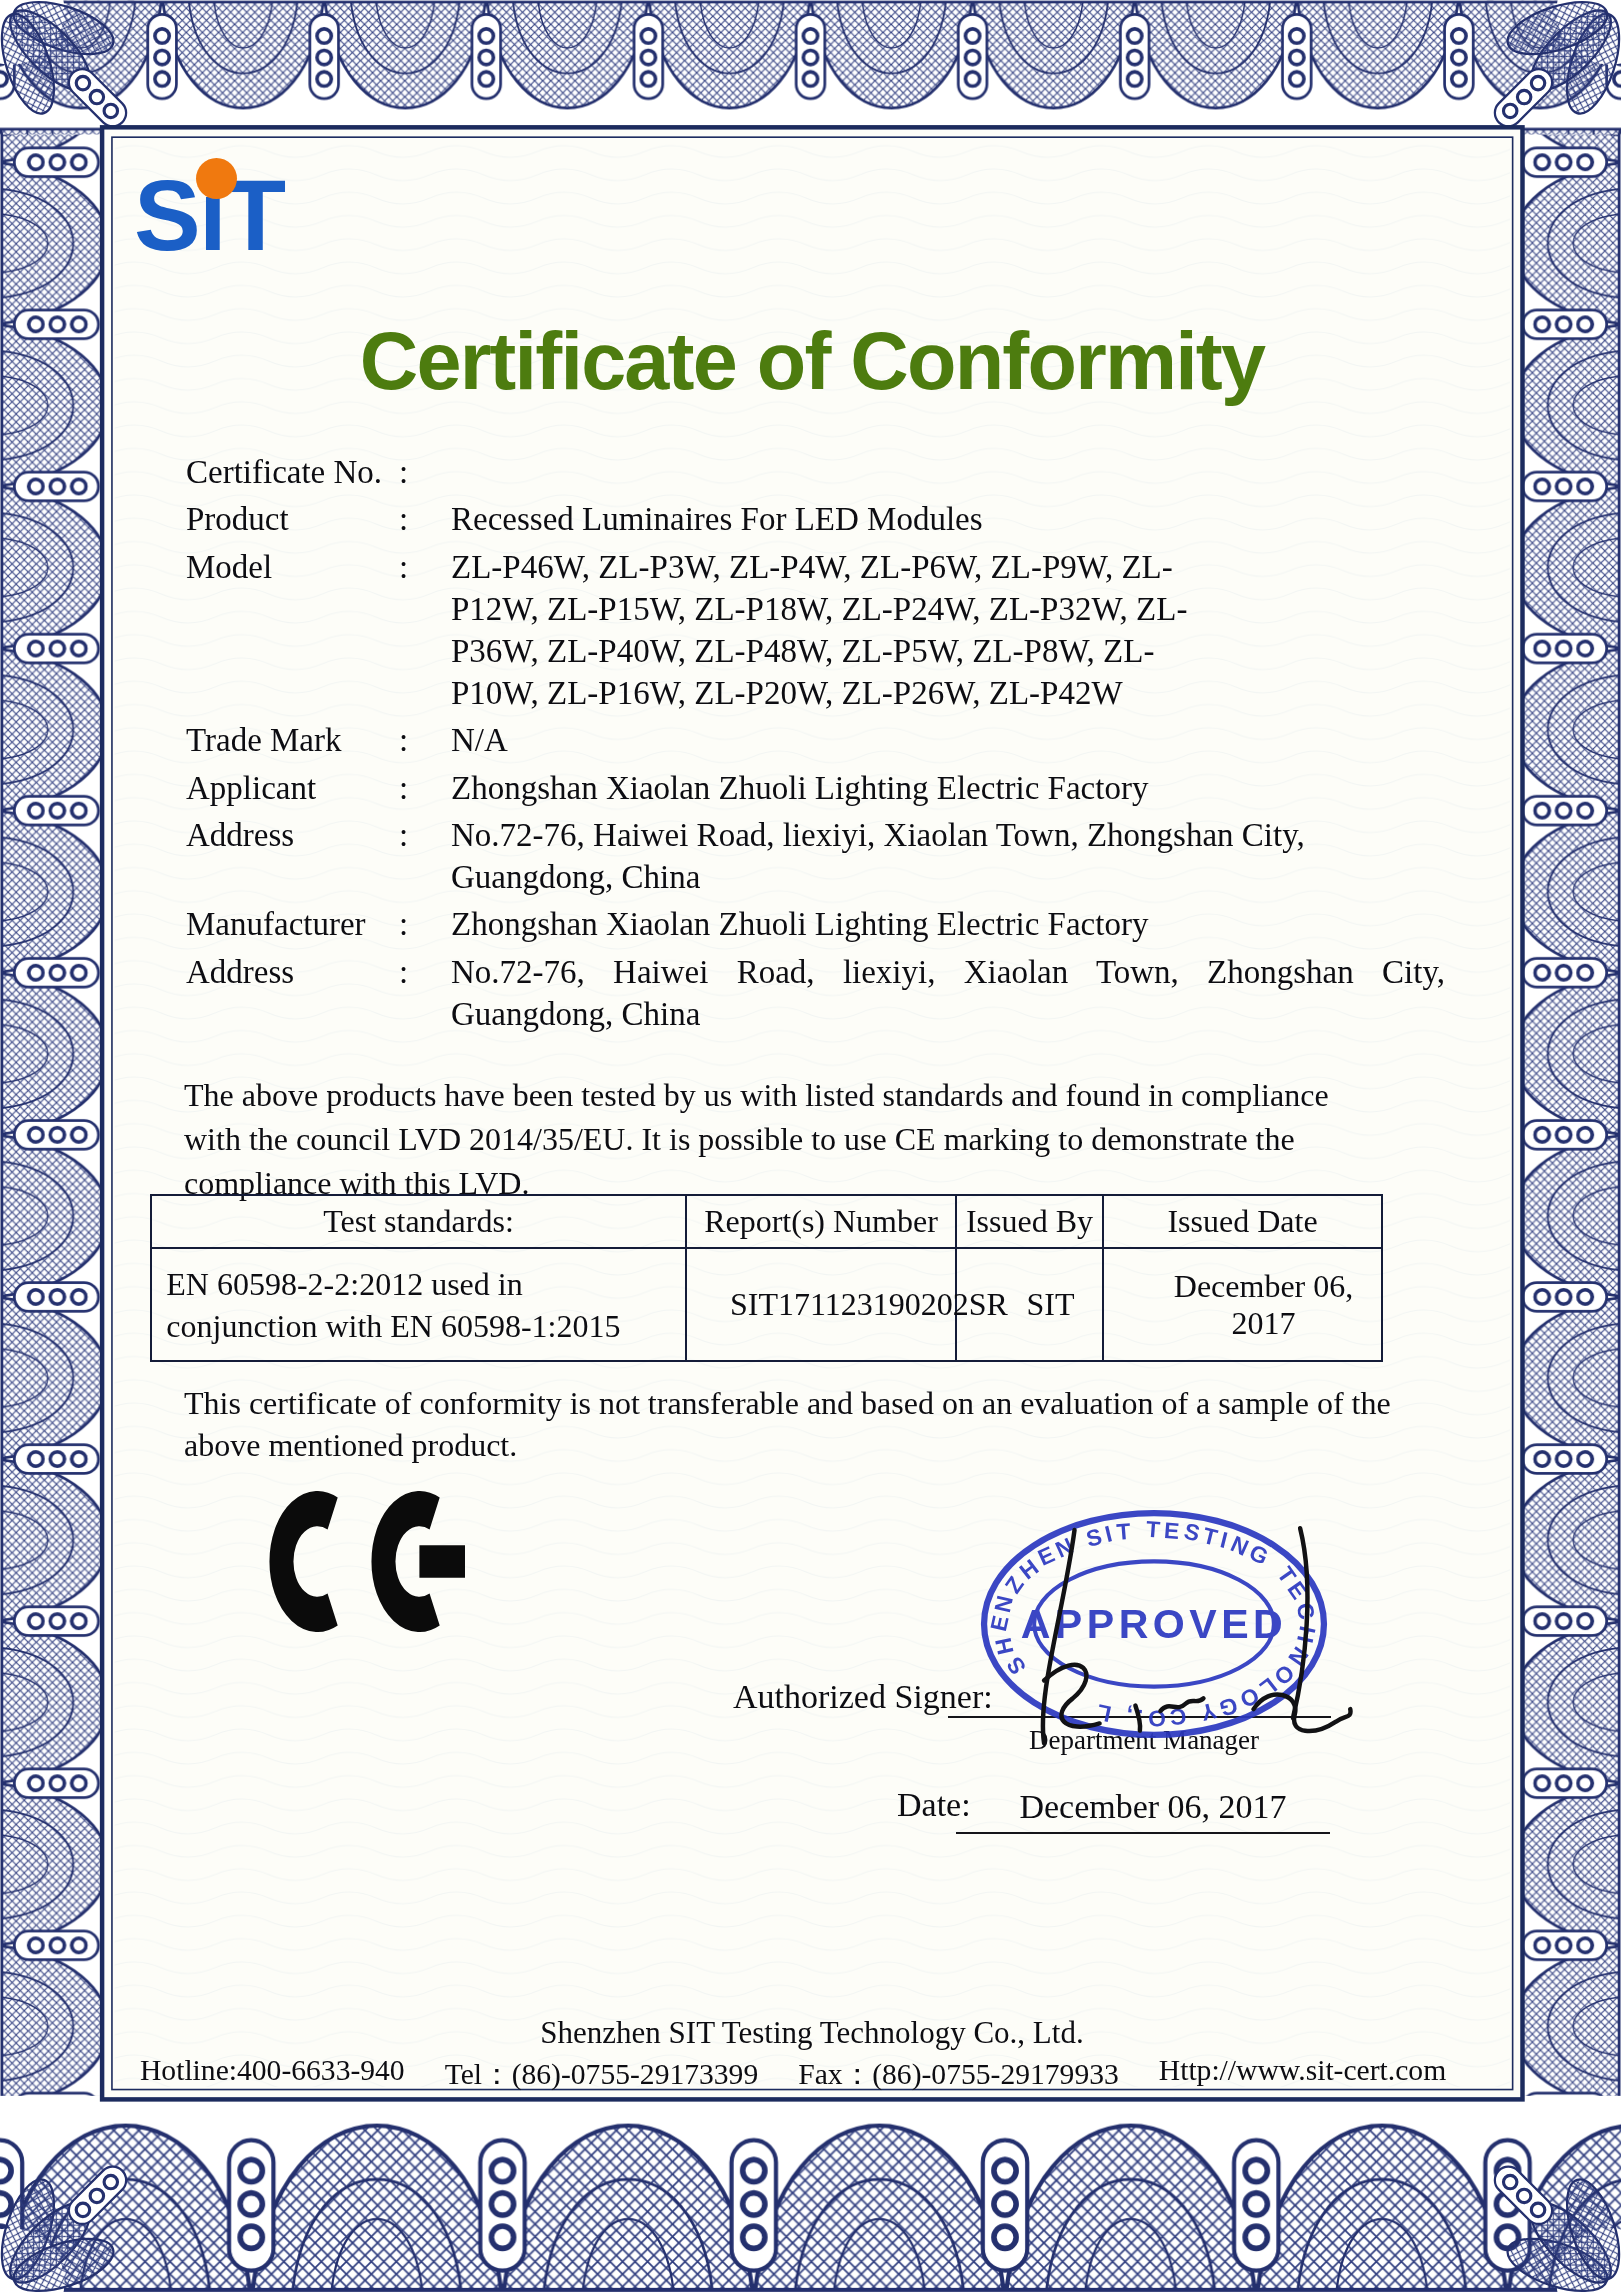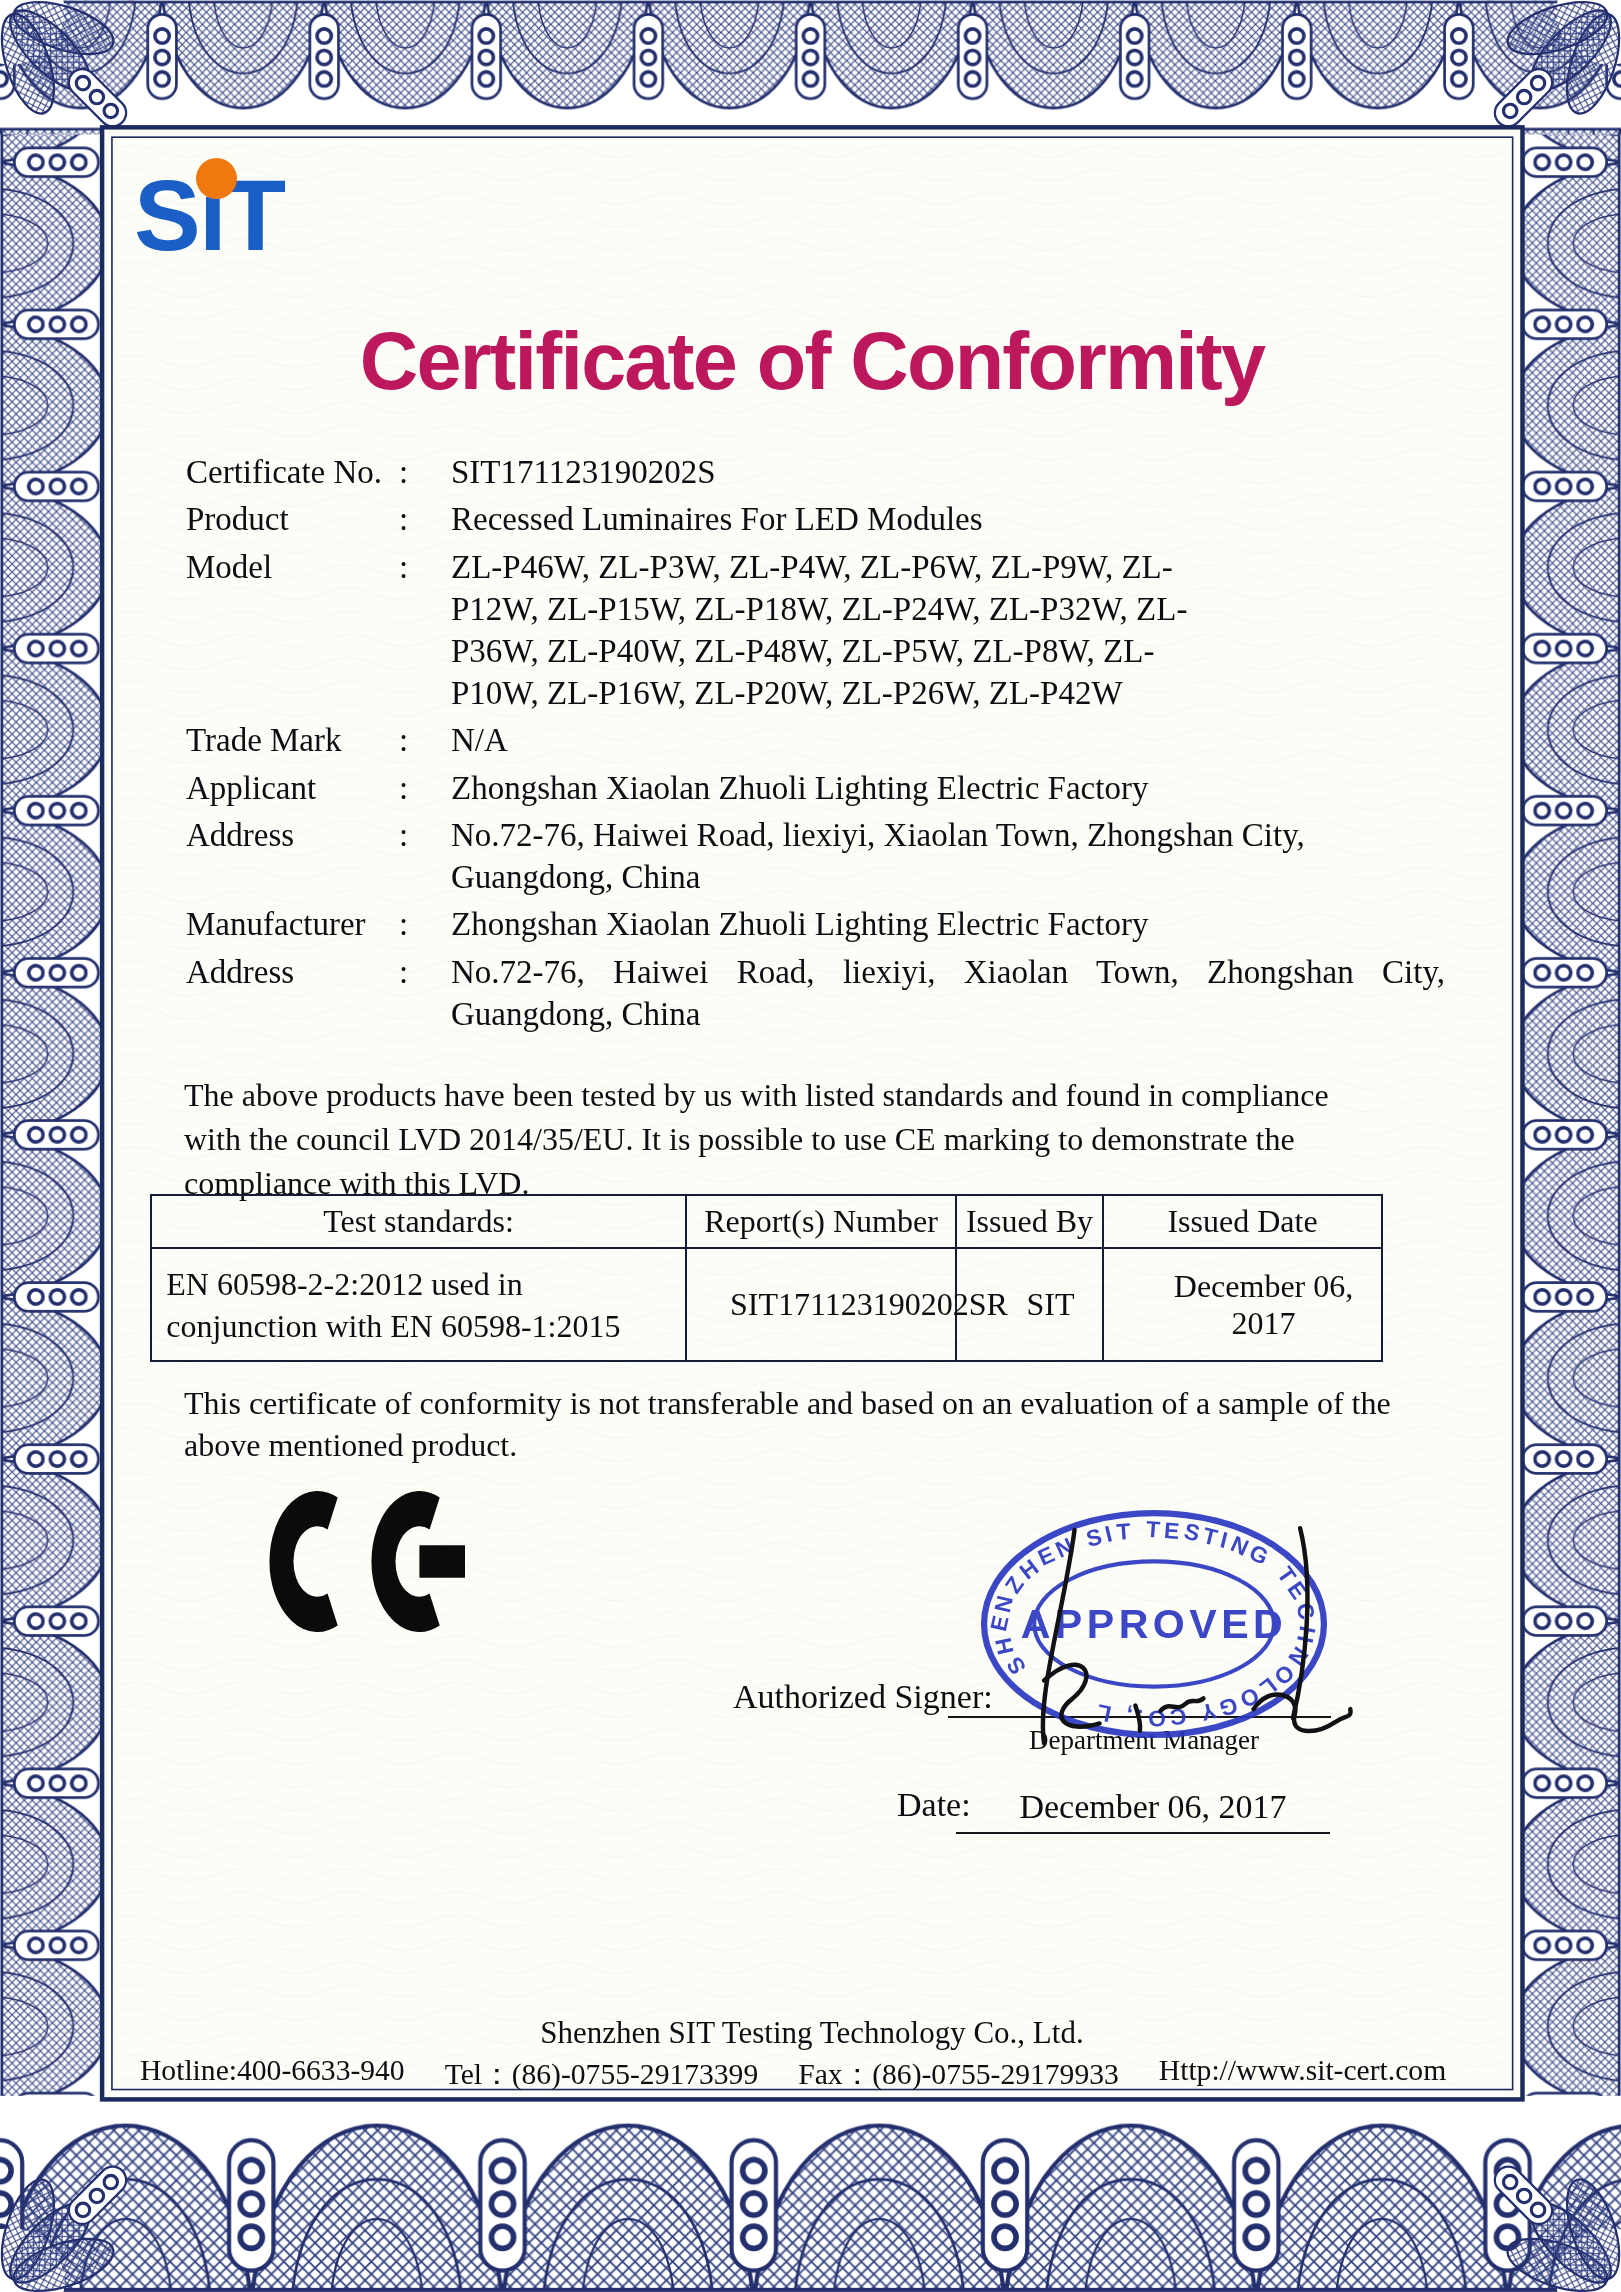--- a/index.html
+++ b/index.html
@@ -13,21 +13,21 @@
   
   .logo{left:134px;top:165px;font-family:"Liberation Sans",sans-serif;
         font-weight:bold;font-size:100px;line-height:100px;color:#1b5fc6;
         letter-spacing:-1.8px;}
   .logo-dot{left:196px;top:158px;width:41px;height:41px;border-radius:50%;
         background:#f0790f;}
 
   
   .title{left:102px;right:99px;top:315px;text-align:center;
          font-family:"Liberation Sans",sans-serif;font-weight:bold;
-         font-size:81px;letter-spacing:-1.8px;color:#be185d;}
+         font-size:81px;letter-spacing:-1.8px;color:#4d7c0f;}
 
   
   .fields{left:186px;top:451px;right:134px;font-size:33px;line-height:42px;}
   .frow{display:flex;align-items:flex-start;margin-bottom:5.4px;}
   .frow .lbl{width:213px;flex:0 0 213px;}
   .frow .sep{width:52px;flex:0 0 52px;text-align:left;}
   .frow .val{flex:1 1 auto;}
   .frow.f2 .val{max-width:788px;}
   .frow.f5 .val{max-width:990px;}
   .frow.f7 .val{max-width:994px;text-align:justify;}
@@ -142,21 +142,20 @@
       <span>SiT</span>
     </div>
     <div class="abs logo-dot"></div>
 
     <div class="abs title">Certificate of Conformity</div>
 
     <div class="abs fields">
       <div class="frow f0">
         <span class="lbl">Certificate No.</span>
         <span class="sep">:</span>
-        <span class="val">SIT171123190202S</span>
       </div>
       <div class="frow f1">
         <span class="lbl">Product</span>
         <span class="sep">:</span>
         <span class="val">Recessed Luminaires For LED Modules</span>
       </div>
       <div class="frow f2">
         <span class="lbl">Model</span>
         <span class="sep">:</span>
         <span class="val">ZL-P46W, ZL-P3W, ZL-P4W, ZL-P6W, ZL-P9W, ZL-P12W, ZL-P15W, ZL-P18W, ZL-P24W, ZL-P32W, ZL-P36W, ZL-P40W, ZL-P48W, ZL-P5W, ZL-P8W, ZL-P10W, ZL-P16W, ZL-P20W, ZL-P26W, ZL-P42W</span>

